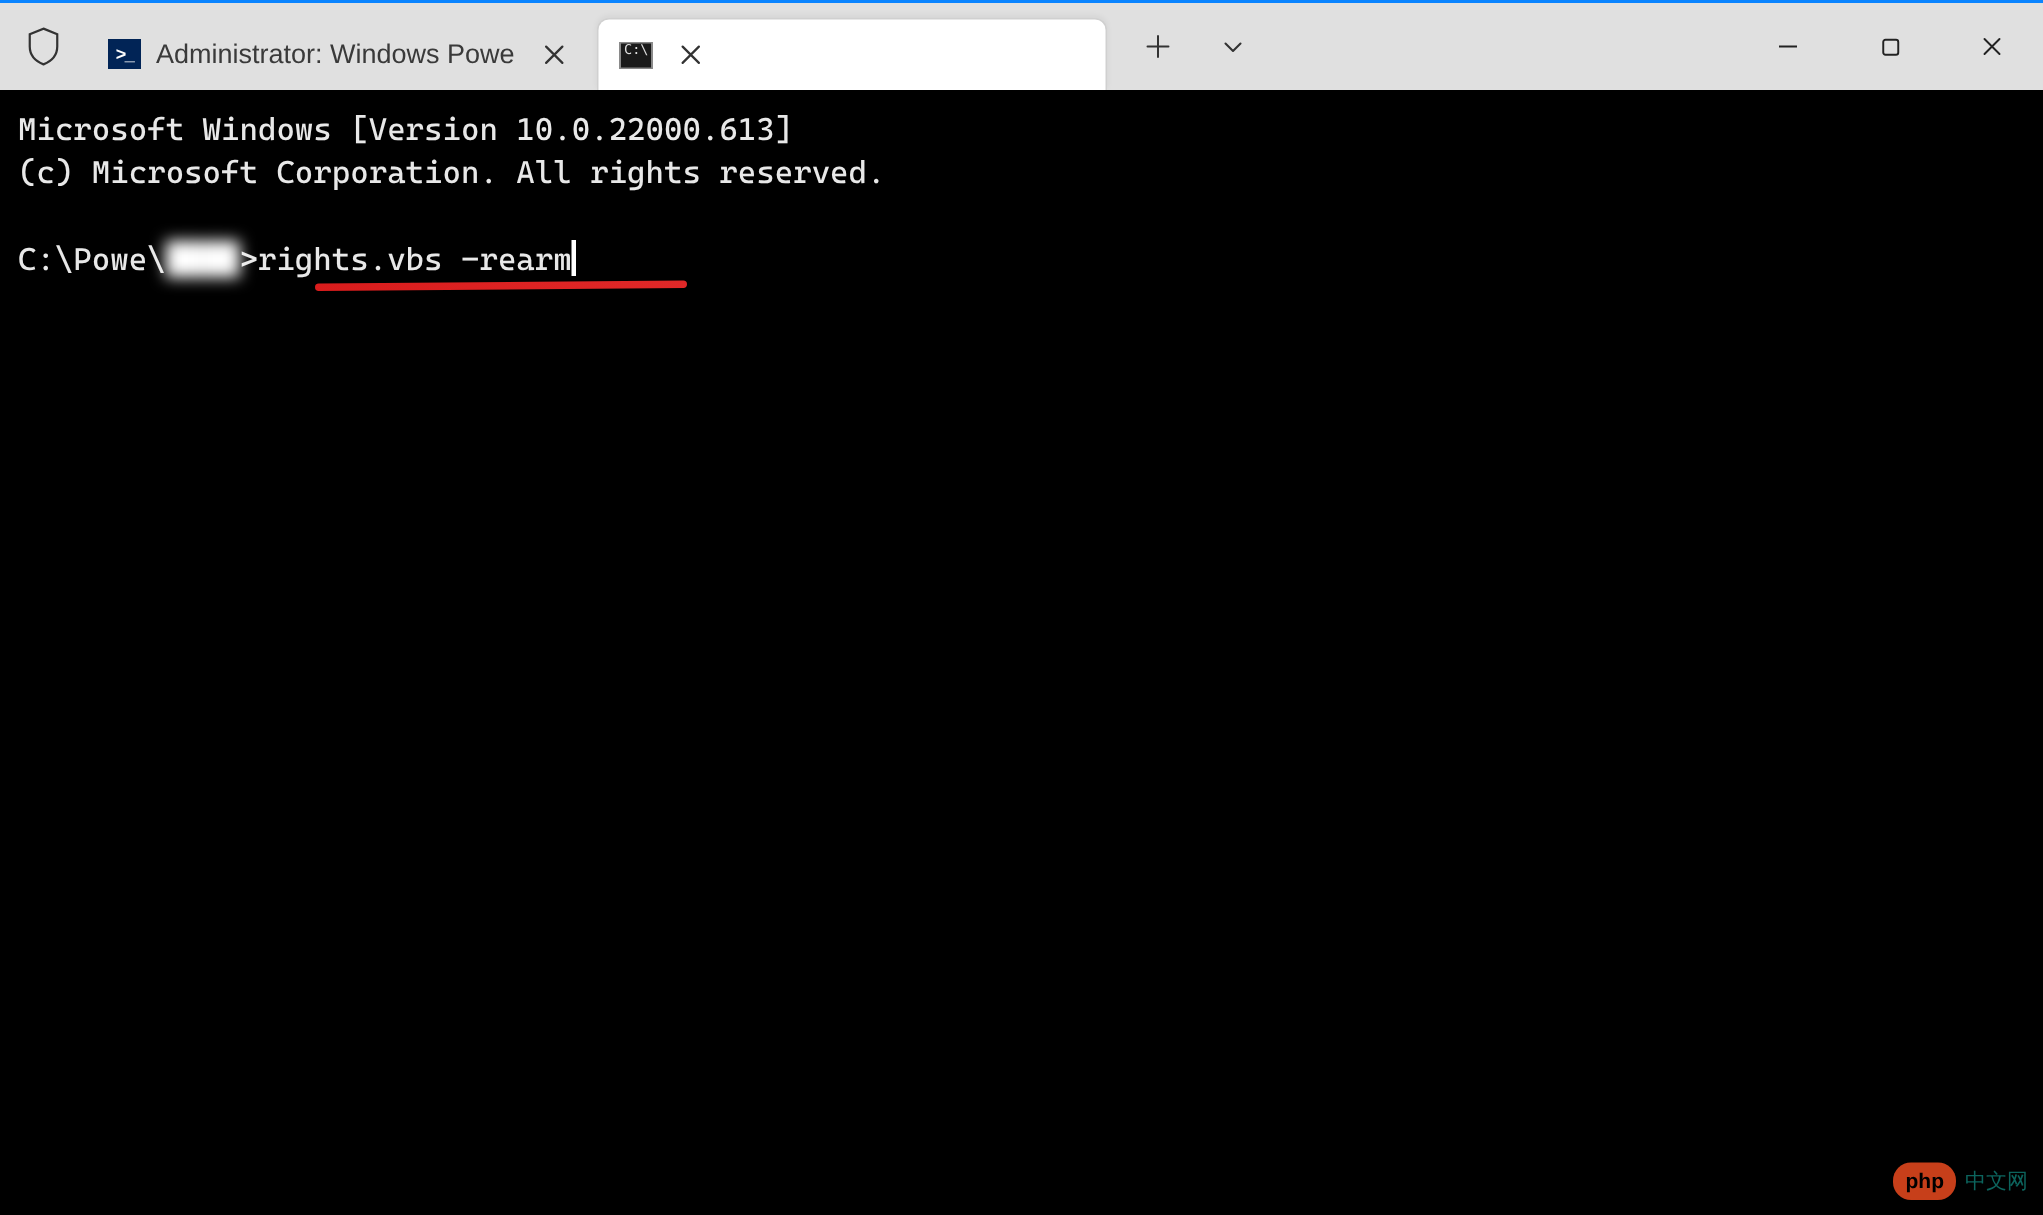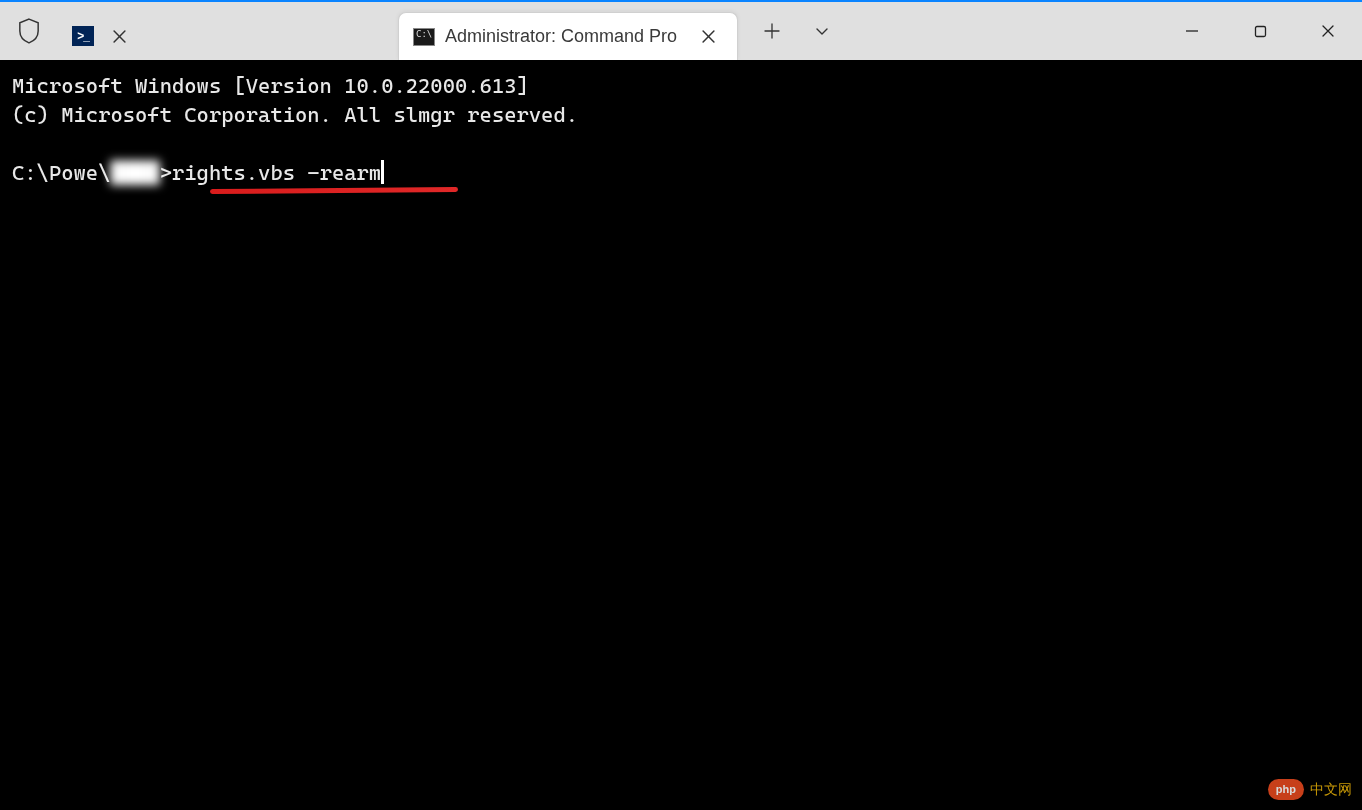--- a/index.html
+++ b/index.html
@@ -95,25 +95,25 @@
     transform: rotate(-0.5deg);
   }
 
   
   .watermark {
     position:absolute; right:10px; bottom:10px;
     display:flex; align-items:center; gap:6px;
     opacity:0.85;
   }
   .watermark .badge {
-    background:#ea4a1f; color:#ffffff; font-weight:bold;
-    font-size:11px; padding:3px 8px; border-radius:12px;
+    background:#ea4a1f; color:#000000; font-weight:bold;
+    font-size:14px; padding:3px 8px; border-radius:12px;
     font-family: Arial, sans-serif;
   }
-  .watermark .txt { color:#eab308; font-size:14px; font-family: "Microsoft YaHei", Arial, sans-serif; }
+  .watermark .txt { color:#0f766e; font-size:14px; font-family: "Microsoft YaHei", Arial, sans-serif; }
 
   svg { display:block; }
 </style>
 </head>
 <body>
 
 <div class="titlebar">
   <div class="tb-left">
     <div class="shield-slot">
       <span class="shield-icon">
@@ -124,34 +124,34 @@
     </div>
 
     <div class="tabs">
 
       <div class="tab inactive">
         <span class="app-icon">
           <span class="ps-icon">
               <span>&gt;_</span>
             </span>
         </span>
+        <span class="label">Administrator: Windows Powe</span>
         <span class="close">
           <svg width="13" height="13" viewBox="0 0 12 12">
             <path d="M1 1 L11 11 M11 1 L1 11" stroke="#333" stroke-width="1.4" stroke-linecap="round"></path>
           </svg>
         </span>
       </div>
 
       <div class="tab active">
         <span class="app-icon">
           <span class="cmd-icon">
               <span>C:\</span>
             </span>
         </span>
-        <span class="label">Administrator: Command Pro</span>
         <span class="close">
           <svg width="13" height="13" viewBox="0 0 12 12">
             <path d="M1 1 L11 11 M11 1 L1 11" stroke="#333" stroke-width="1.4" stroke-linecap="round"></path>
           </svg>
         </span>
       </div>
 
     </div>
 
     <div class="tb-mid">
@@ -183,21 +183,21 @@
     </div>
     <div class="win-btn close-w">
       <svg width="14" height="14" viewBox="0 0 14 14">
         <path d="M2 2 L12 12 M12 2 L2 12" stroke="#222" stroke-width="1.3" stroke-linecap="round"></path>
       </svg>
     </div>
   </div>
 </div>
 
 <div class="terminal"><span>Microsoft Windows [Version 10.0.22000.613]</span>
-<span>(c) Microsoft Corporation. All slmgr reserved.</span>
+<span>(c) Microsoft Corporation. All rights reserved.</span>
 
 <span>C:\Powe\</span><span class="blur-box">████</span><span>&gt;</span><span>rights.vbs -rearm</span><span class="cursor-block"></span>
 <div class="underline-annot" style="left:210px; top:128px; width:248px;"></div>
 
   <div class="watermark">
     <span class="badge">php</span>
     <span class="txt">中文网</span>
   </div>
 </div>
 

